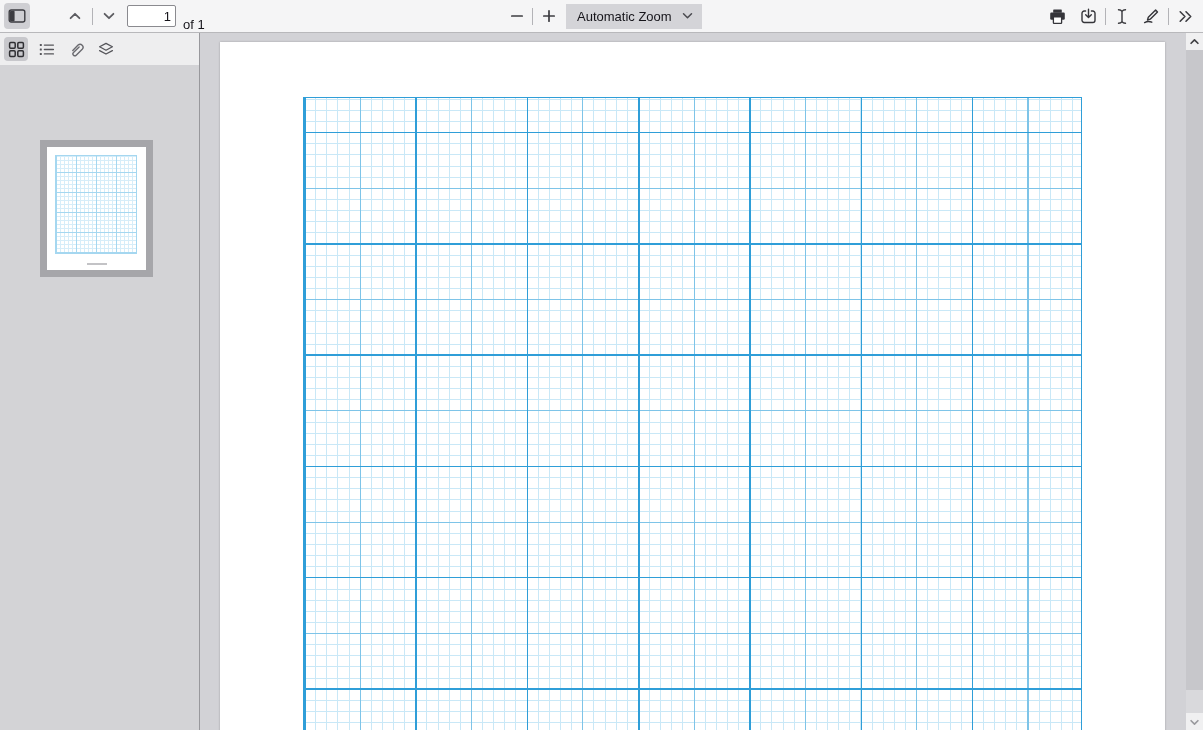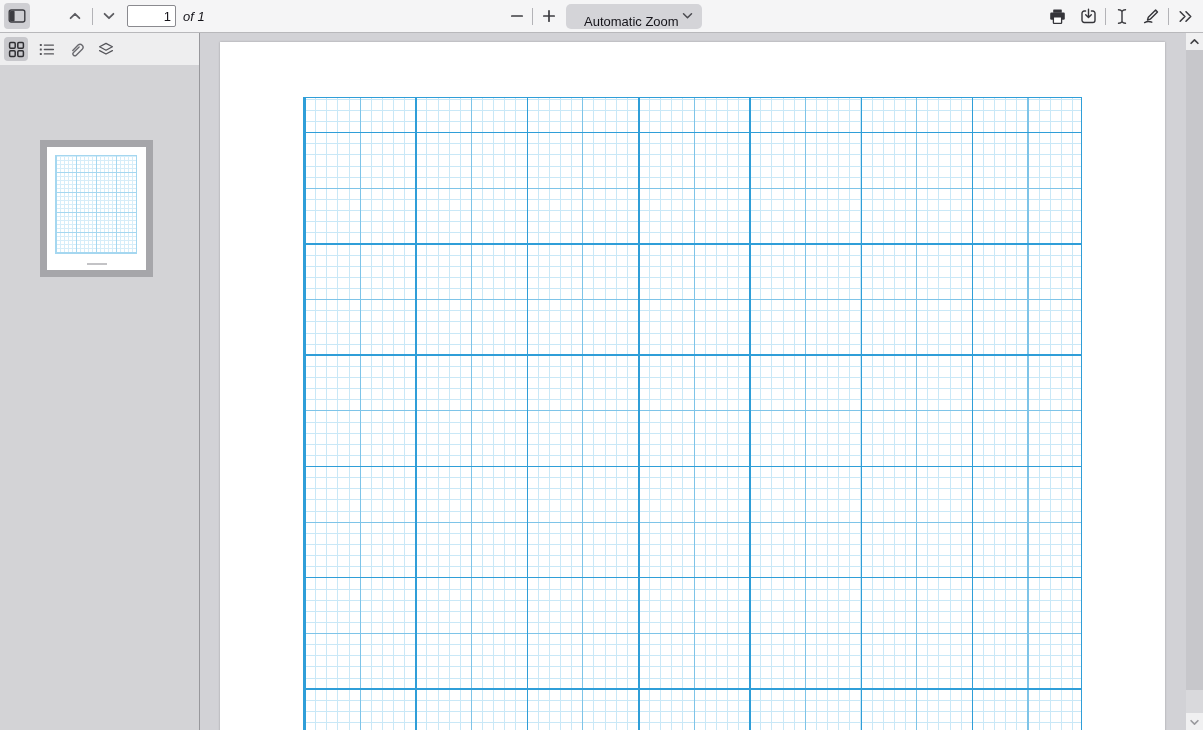--- a/index.html
+++ b/index.html
@@ -25,27 +25,27 @@
   }
   .tbtn.active{background:#cfcfd3;}
   .tsep{position:absolute;top:8px;width:1px;height:17px;background:#b3b3b7;}
   .page-input{
     position:absolute;left:127px;top:5px;width:39px;height:20px;
     border:1px solid #8a8a8f;background:#fff;border-radius:2px;
     text-align:right;padding:0 4px;font-size:13px;color:#15141a;
     font-family:inherit;
   }
   .of-label{
-    position:absolute;left:183px;top:0;height:32px;display:flex;align-items:center;
-    font-size:13px;color:#15141a;font-style:italic;
+    position:absolute;left:183px;top:8px;height:32px;display:flex;align-items:center;
+    font-size:13px;color:#15141a;
   }
   .zoom-select{
     position:absolute;left:566px;top:4px;width:136px;height:25px;
-    background:#d4d4d8;border-radius:5px;display:flex;align-items:flex-end;
-    padding-left:18px;box-sizing:border-box;font-size:13px;color:#15141a;
+    background:#d4d4d8;border-radius:0;display:flex;align-items:center;
+    padding-left:11px;box-sizing:border-box;font-size:13px;color:#15141a;
     cursor:default;
   }
   .zoom-select .dd-chev{position:absolute;right:9px;top:8px;}
 
   
   .sidebar-header{
     position:absolute;left:0;top:33px;width:200px;height:32px;
     background:var(--sidebar-header-bg,#eeeeef);z-index:20;
   }
   .sbtn{

